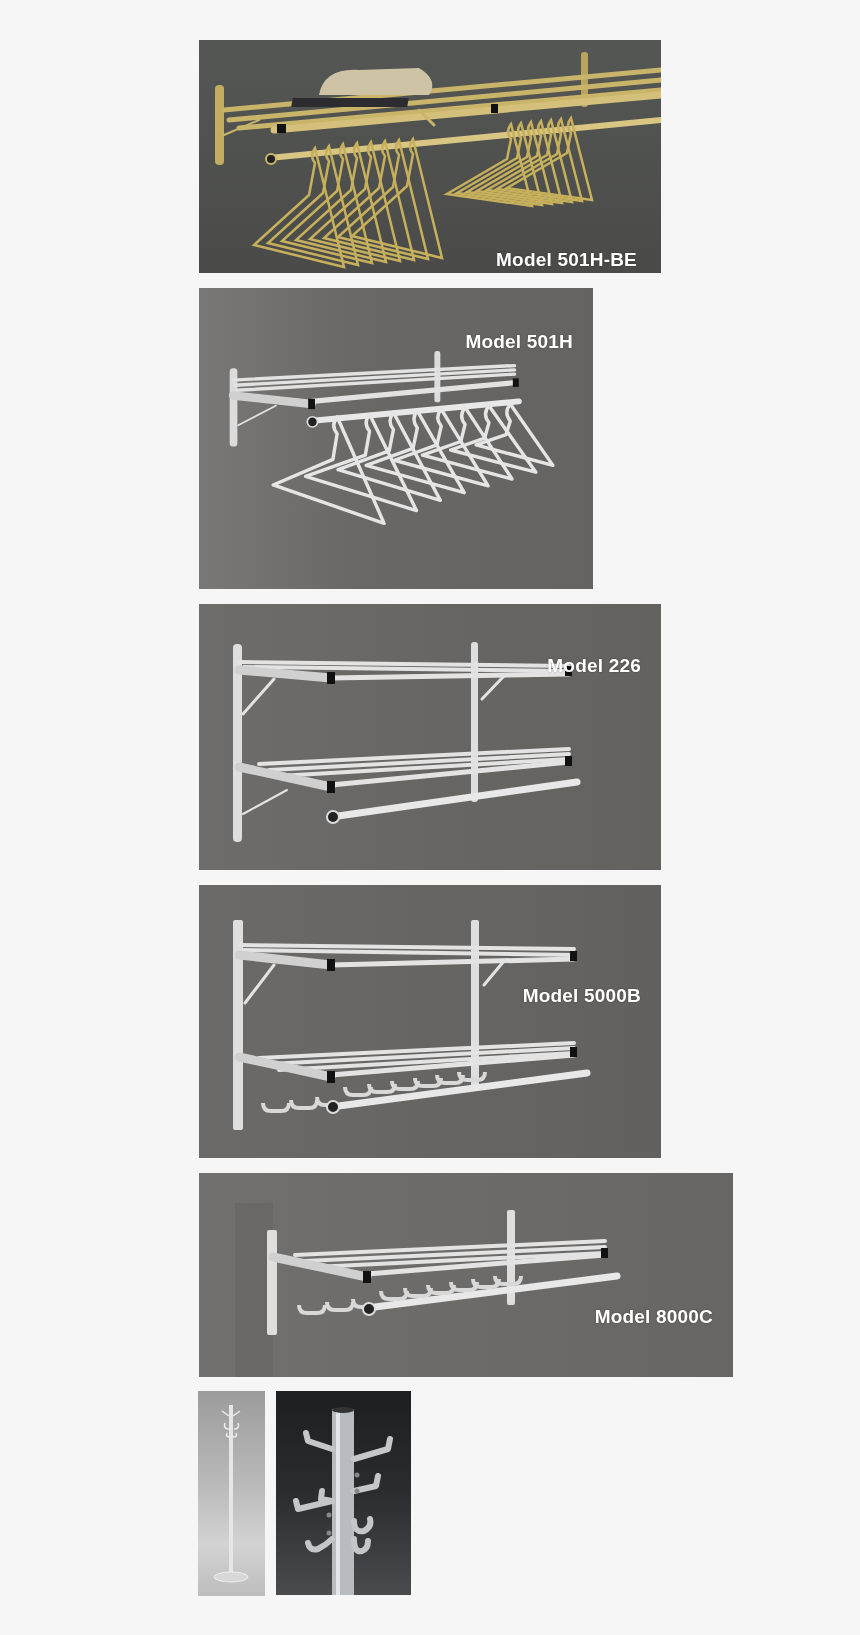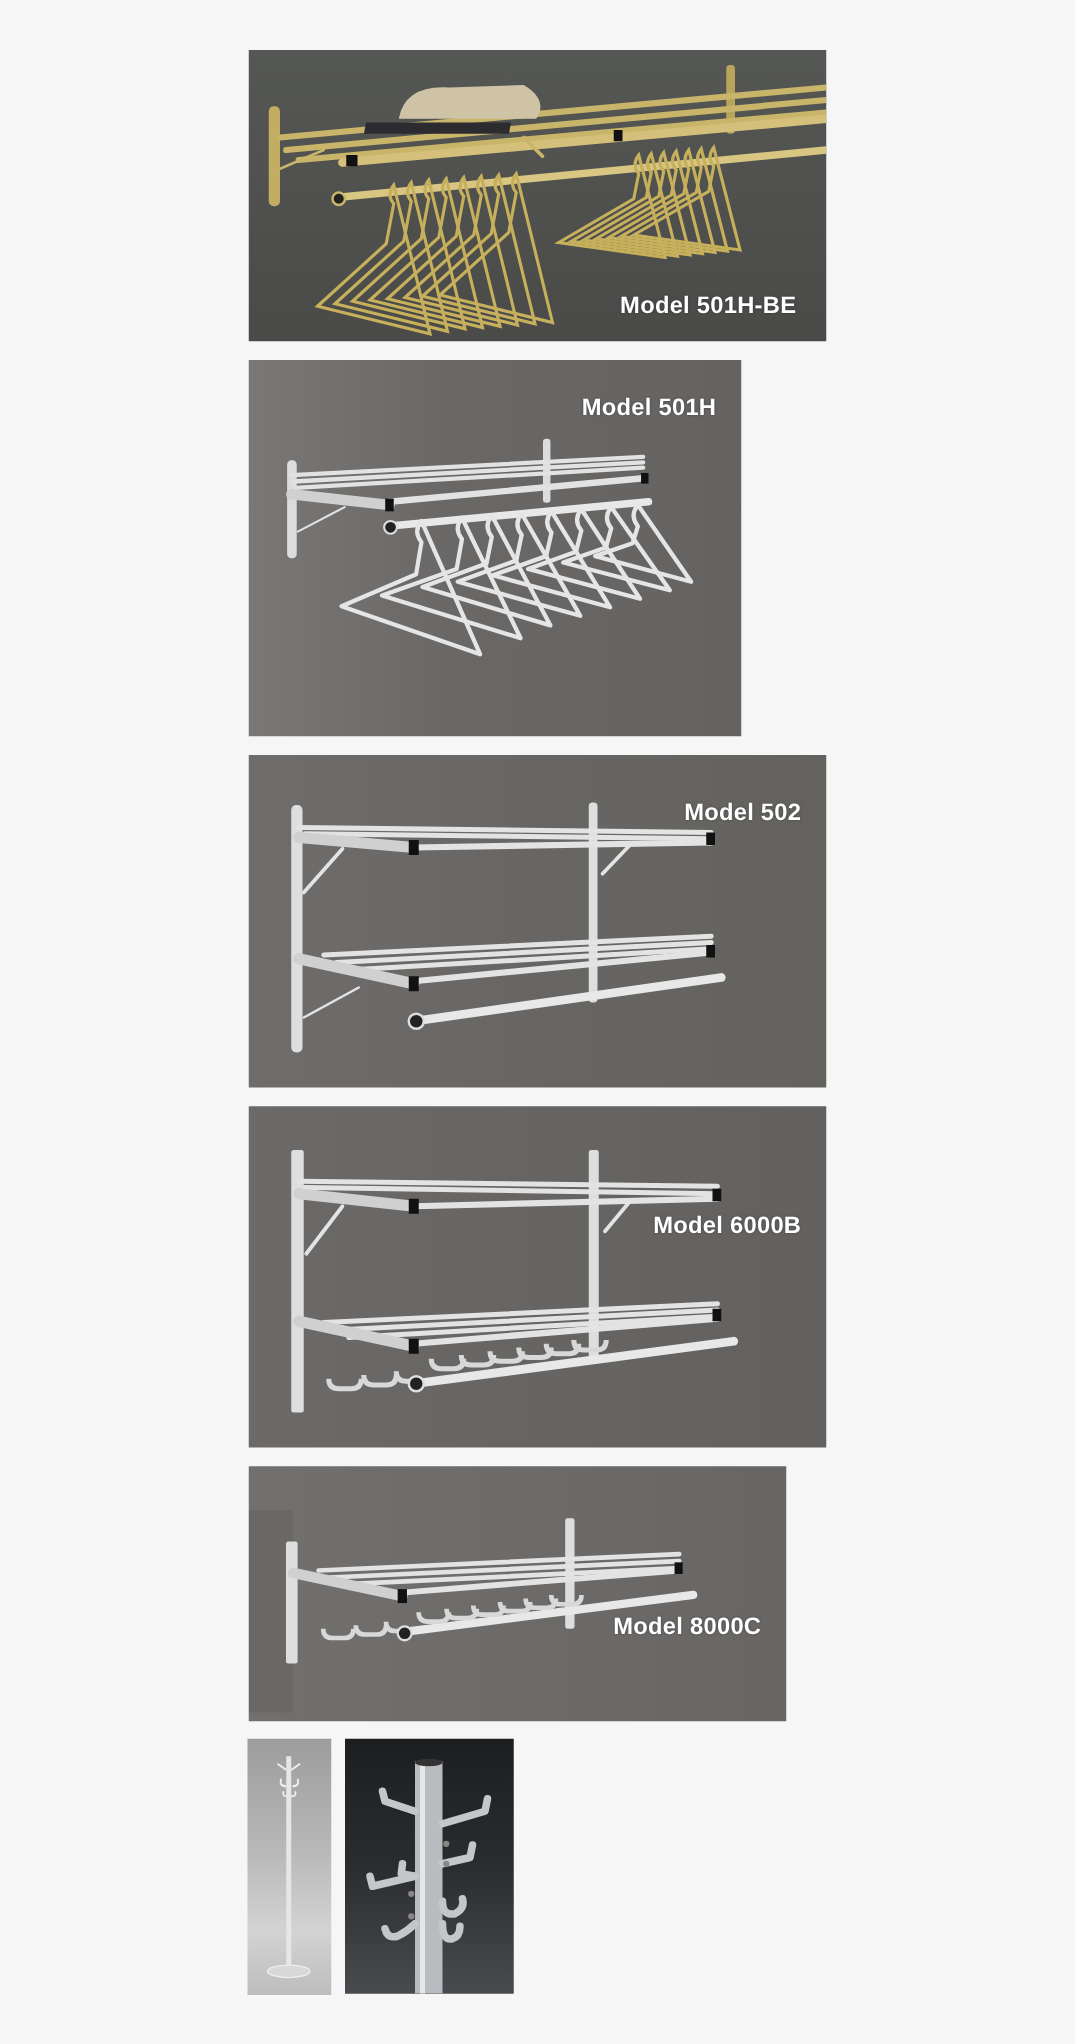--- a/index.html
+++ b/index.html
@@ -1,19 +1,19 @@
 <!DOCTYPE html>
 <html><head>
 <meta charset="utf-8">
 <style>
   html, body { margin:0; padding:0; }
   body { width:860px; height:1635px; background:#f6f6f6; position:relative; overflow:hidden; font-family:"Liberation Sans", sans-serif; }
   .panel { position:absolute; overflow:hidden; }
   .panel svg { position:absolute; left:0; top:0; width:100%; height:100%; }
-  .label { position:absolute; color:#ffffff; font-weight:bold; font-size:19px; font-family:"Liberation Sans", sans-serif; letter-spacing:0.2px; white-space:nowrap; text-shadow:0 0 2px rgba(0,0,0,0.35); }
+  .label { position:absolute; color:#ffffff; font-weight:bold; font-size:19px; font-family:"Liberation Sans", sans-serif; letter-spacing:0.2px; white-space:nowrap; text-shadow:0 0 2px rgba(0,0,0,0.35);margin-top:15px; }
 </style>
 </head>
 <body>
 
 <div class="panel" style="left:199px;top:40px;width:462px;height:233px;background:linear-gradient(180deg,#555755 0%,#4a4b49 100%);">
   <svg viewBox="0 0 462 233">
     <g stroke="#c9b56a" stroke-linecap="round" fill="none">
 
       <rect x="16" y="45" width="9" height="80" rx="4" fill="#c2ad62" stroke="none"></rect>
       <rect x="382" y="12" width="7" height="55" rx="3" fill="#b9a45c" stroke="none"></rect>
@@ -110,21 +110,21 @@
       <line x1="132" y1="181" x2="370" y2="158" stroke-width="5"></line>
       <line x1="132" y1="213" x2="378" y2="178" stroke-width="7" stroke="#e8e8e8"></line>
       <line x1="44" y1="210" x2="88" y2="186" stroke-width="2"></line>
     </g>
     <rect x="128" y="68" width="8" height="12" fill="#111"></rect>
     <rect x="366" y="62" width="7" height="10" fill="#111"></rect>
     <rect x="128" y="177" width="8" height="12" fill="#111"></rect>
     <rect x="366" y="152" width="7" height="10" fill="#111"></rect>
     <circle cx="134" cy="213" r="6" fill="#222" stroke="#ddd" stroke-width="2"></circle>
   </svg>
-  <div class="label" style="right:20px;top:36px;">Model 502</div>
+  <div class="label" style="right:20px;top:36px;">Model 226</div>
 </div>
 
 <div class="panel" style="left:199px;top:885px;width:462px;height:273px;background:linear-gradient(90deg,#6c6a68 0%,#676563 50%,#63615f 100%);">
   <svg viewBox="0 0 462 273">
     <g fill="#dedede">
       <rect x="34" y="35" width="10" height="210" rx="2"></rect>
       <rect x="272" y="35" width="8" height="170" rx="2"></rect>
     </g>
     <g stroke="#e3e3e3" stroke-linecap="round" fill="none">
       <line x1="40" y1="60" x2="375" y2="64" stroke-width="4"></line>
@@ -150,24 +150,24 @@
       <path d="M216 193 q0 8 8 8 l10 0 q8 0 8-8"></path>
       <path d="M238 190 q0 8 8 8 l10 0 q8 0 8-8"></path>
       <path d="M260 187 q0 8 8 8 l10 0 q8 0 8-8"></path>
     </g>
     <rect x="128" y="74" width="8" height="12" fill="#111"></rect>
     <rect x="371" y="66" width="7" height="10" fill="#111"></rect>
     <rect x="128" y="186" width="8" height="12" fill="#111"></rect>
     <rect x="371" y="162" width="7" height="10" fill="#111"></rect>
     <circle cx="134" cy="222" r="6" fill="#222" stroke="#ddd" stroke-width="2"></circle>
   </svg>
-  <div class="label" style="right:20px;top:85px;">Model 6000B</div>
-</div>
-
-<div class="panel" style="left:199px;top:1173px;width:430px;height:204px;background:linear-gradient(90deg,#72706e 0%,#6d6b69 50%,#686664 100%);">
+  <div class="label" style="right:20px;top:85px;">Model 5000B</div>
+</div>
+
+<div class="panel" style="left:199px;top:1173px;width:534px;height:204px;background:linear-gradient(90deg,#72706e 0%,#6d6b69 50%,#686664 100%);">
   <svg viewBox="0 0 462 204">
     <rect x="0" y="30" width="38" height="174" fill="#6a6866"></rect>
     <g fill="#dedede">
       <rect x="32" y="57" width="10" height="105" rx="2"></rect>
       <rect x="272" y="37" width="8" height="95" rx="2"></rect>
     </g>
     <g stroke="#e3e3e3" stroke-linecap="round" fill="none">
       <line x1="60" y1="82" x2="370" y2="68" stroke-width="4"></line>
       <line x1="70" y1="88" x2="370" y2="74" stroke-width="4"></line>
       <line x1="80" y1="94" x2="370" y2="80" stroke-width="4"></line>

